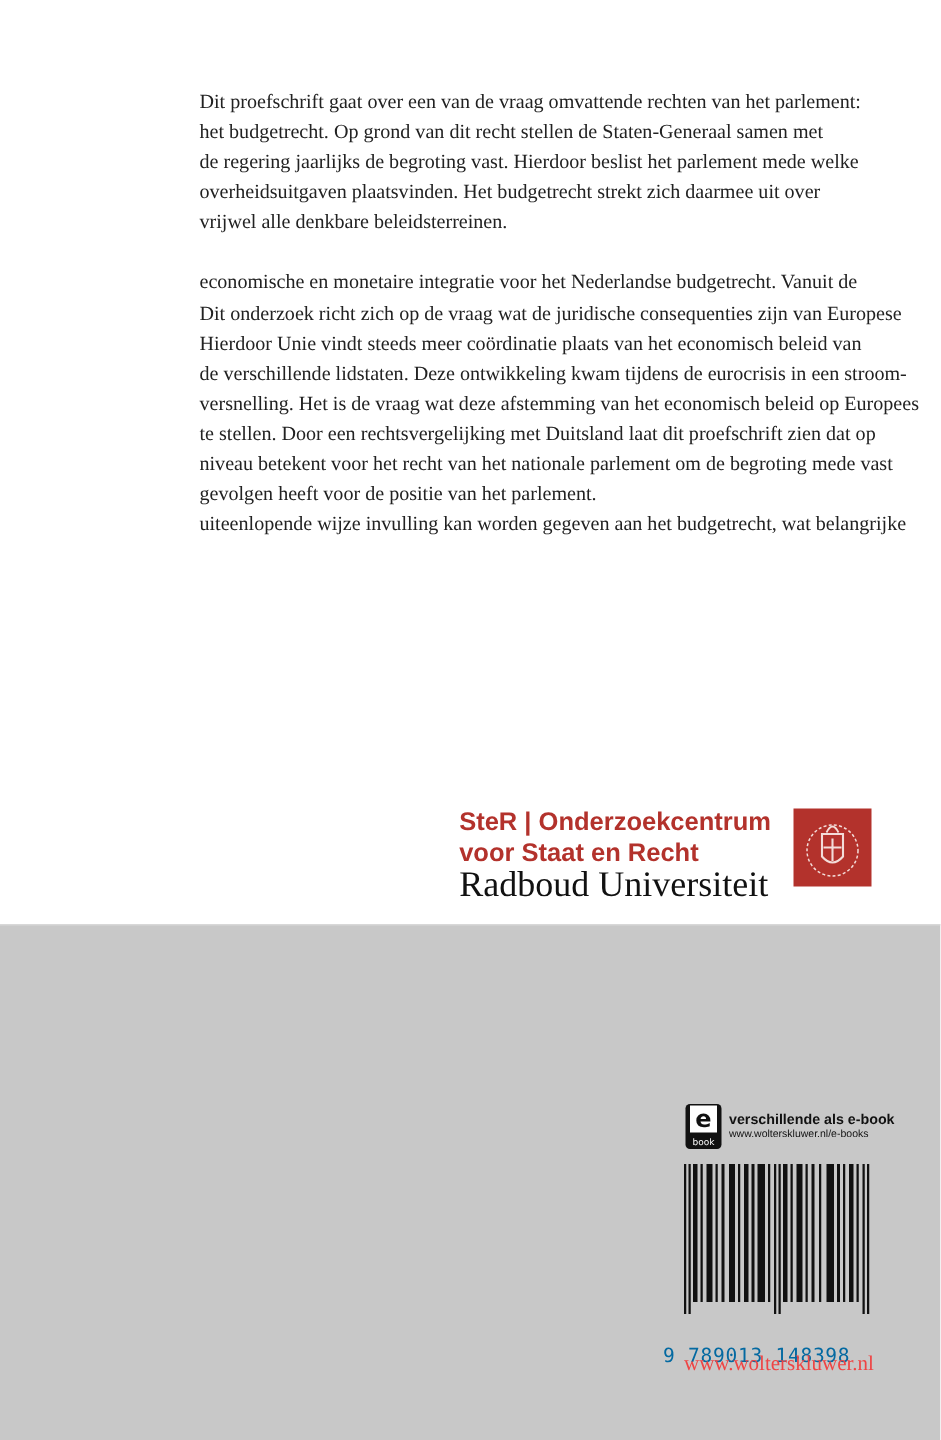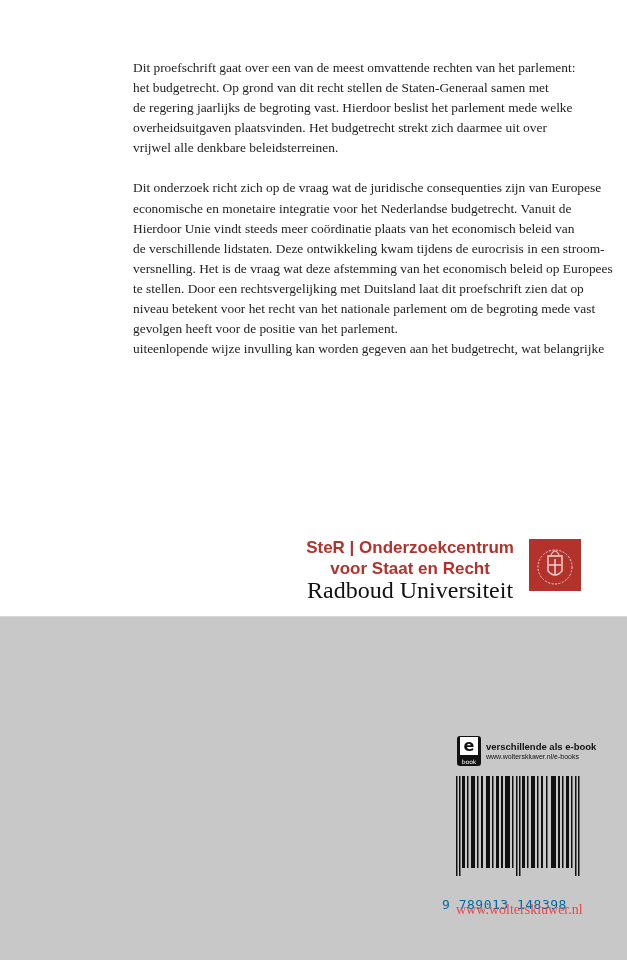--- a/index.html
+++ b/index.html
@@ -2,50 +2,50 @@
 <html><head>
 <meta charset="utf-8">
 <style>
   html, body { margin:0; padding:0; }
   body { width:627px; height:960px; position:relative; overflow:hidden; background:#ffffff; font-family:"DejaVu Serif", serif; }
   .top { position:absolute; left:0; top:0; width:627px; height:616px; background:#ffffff; }
   .bottom { position:absolute; left:0; top:616px; width:627px; height:344px; background:#c8c8c8; border-top:1px solid #d8d8d8; }
   .text-block { position:absolute; left:133px; top:58px; width:400px; font-family:"Liberation Serif", serif; font-size:13.4px; line-height:20.1px; color:#222; }
   .para { margin:0 0 20px 0; }
   .line { display:block; white-space:nowrap; }
-  .logo-text { position:absolute; right:113px; top:537px; text-align:center; font-family:"Liberation Sans", sans-serif; }
+  .logo-text { position:absolute; right:113px; top:537px; text-align:left; font-family:"Liberation Sans", sans-serif; }
   .ster { color:#b3322c; font-weight:bold; font-size:17px; line-height:21px; display:block; white-space:nowrap; }
   .radboud { color:#111; font-family:"Liberation Serif", serif; font-size:24px; line-height:22px; display:block; white-space:nowrap; }
   .seal { position:absolute; left:529px; top:539px; width:52px; height:52px; background:#b3322c; }
   .ebook { position:absolute; left:457px; top:736px; display:flex; align-items:center; }
   .ebook-icon { width:24px; height:30px; background:#111; border-radius:3px; position:relative; }
   .ebook-icon .e { position:absolute; left:3px; top:1px; width:18px; height:18px; background:#fff; color:#111; font-family:"DejaVu Sans", sans-serif; font-weight:bold; font-size:16px; line-height:18px; text-align:center; }
   .ebook-icon .b { position:absolute; left:0; bottom:1px; width:24px; color:#fff; font-size:6px; text-align:center; font-family:"DejaVu Sans", sans-serif; }
   .ebook-text { margin-left:5px; }
   .ebook-title { display:block; font-family:"Liberation Sans", sans-serif; font-weight:bold; font-size:9.5px; line-height:11px; color:#111; white-space:nowrap; }
   .ebook-url { display:block; font-family:"Liberation Sans", sans-serif; font-size:7px; line-height:9px; color:#111; white-space:nowrap; }
   .barcode { position:absolute; left:456px; top:776px; width:128px; height:106px; }
   .barcode-digits { position:absolute; left:442px; top:866px; font-family:"DejaVu Sans Mono", monospace; font-size:13px; color:#0369a1; background:#c8c8c8; white-space:pre; letter-spacing:0.5px;margin-top:31px; }
   .website { position:absolute; left:456px; top:902px; font-family:"Liberation Serif", serif; font-size:14px; color:#ef4444; white-space:nowrap; }
 </style>
 </head>
 <body>
 
 <div class="top">
   <div class="text-block">
     <p class="para">
-      <span class="line">Dit proefschrift gaat over een van de meest omvattende rechten van het parlement:</span>
+      <span class="line">Dit proefschrift gaat over een van de vraag omvattende rechten van het parlement:</span>
       <span class="line">het budgetrecht. Op grond van dit recht stellen de Staten-Generaal samen met</span>
       <span class="line">de regering jaarlijks de begroting vast. Hierdoor beslist het parlement mede welke</span>
       <span class="line">overheidsuitgaven plaatsvinden. Het budgetrecht strekt zich daarmee uit over</span>
       <span class="line">vrijwel alle denkbare beleidsterreinen.</span>
     </p>
     <p class="para">
+      <span class="line">economische en monetaire integratie voor het Nederlandse budgetrecht. Vanuit de</span>
       <span class="line">Dit onderzoek richt zich op de vraag wat de juridische consequenties zijn van Europese</span>
-      <span class="line">economische en monetaire integratie voor het Nederlandse budgetrecht. Vanuit de</span>
       <span class="line">Hierdoor Unie vindt steeds meer coördinatie plaats van het economisch beleid van</span>
       <span class="line">de verschillende lidstaten. Deze ontwikkeling kwam tijdens de eurocrisis in een stroom-</span>
       <span class="line">versnelling. Het is de vraag wat deze afstemming van het economisch beleid op Europees</span>
       <span class="line">te stellen. Door een rechtsvergelijking met Duitsland laat dit proefschrift zien dat op</span>
       <span class="line">niveau betekent voor het recht van het nationale parlement om de begroting mede vast</span>
       <span class="line">gevolgen heeft voor de positie van het parlement.</span>
       <span class="line">uiteenlopende wijze invulling kan worden gegeven aan het budgetrecht, wat belangrijke</span>
     </p>
   </div>
 

